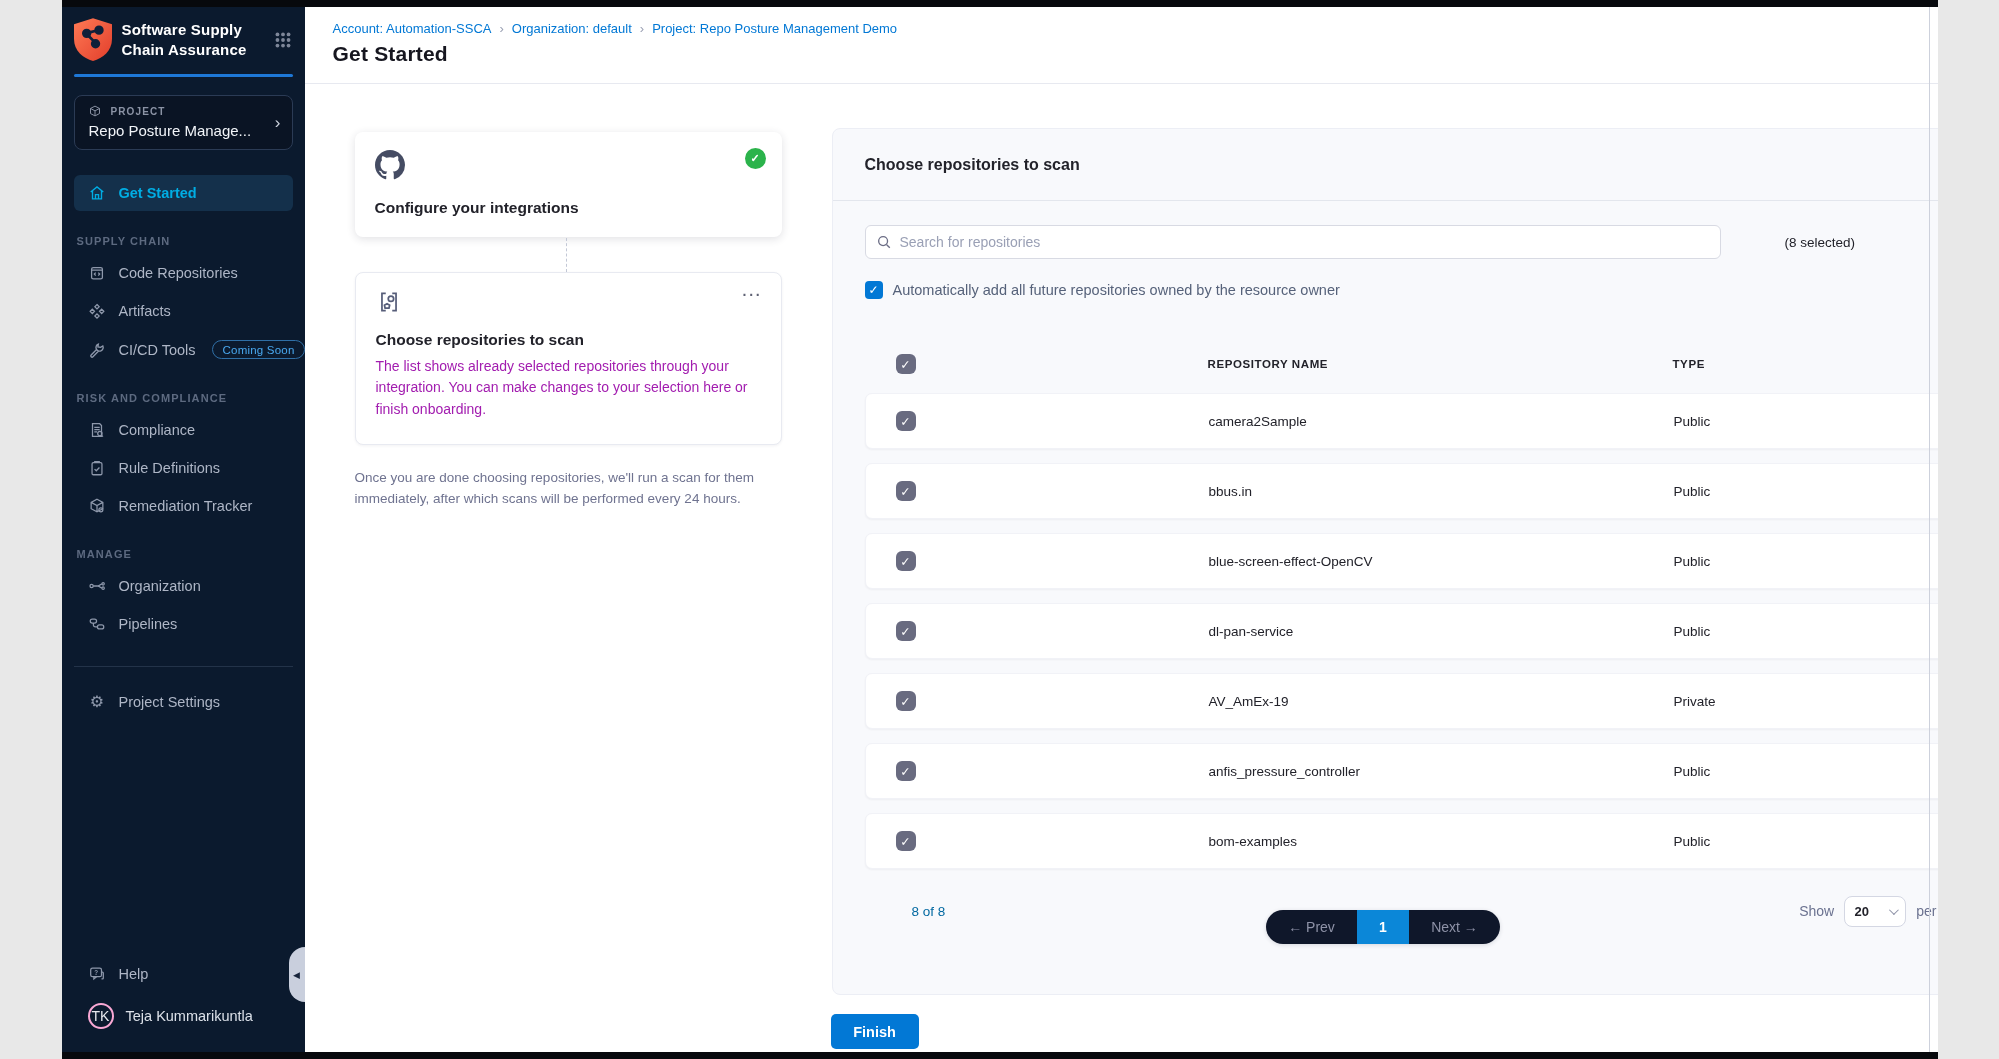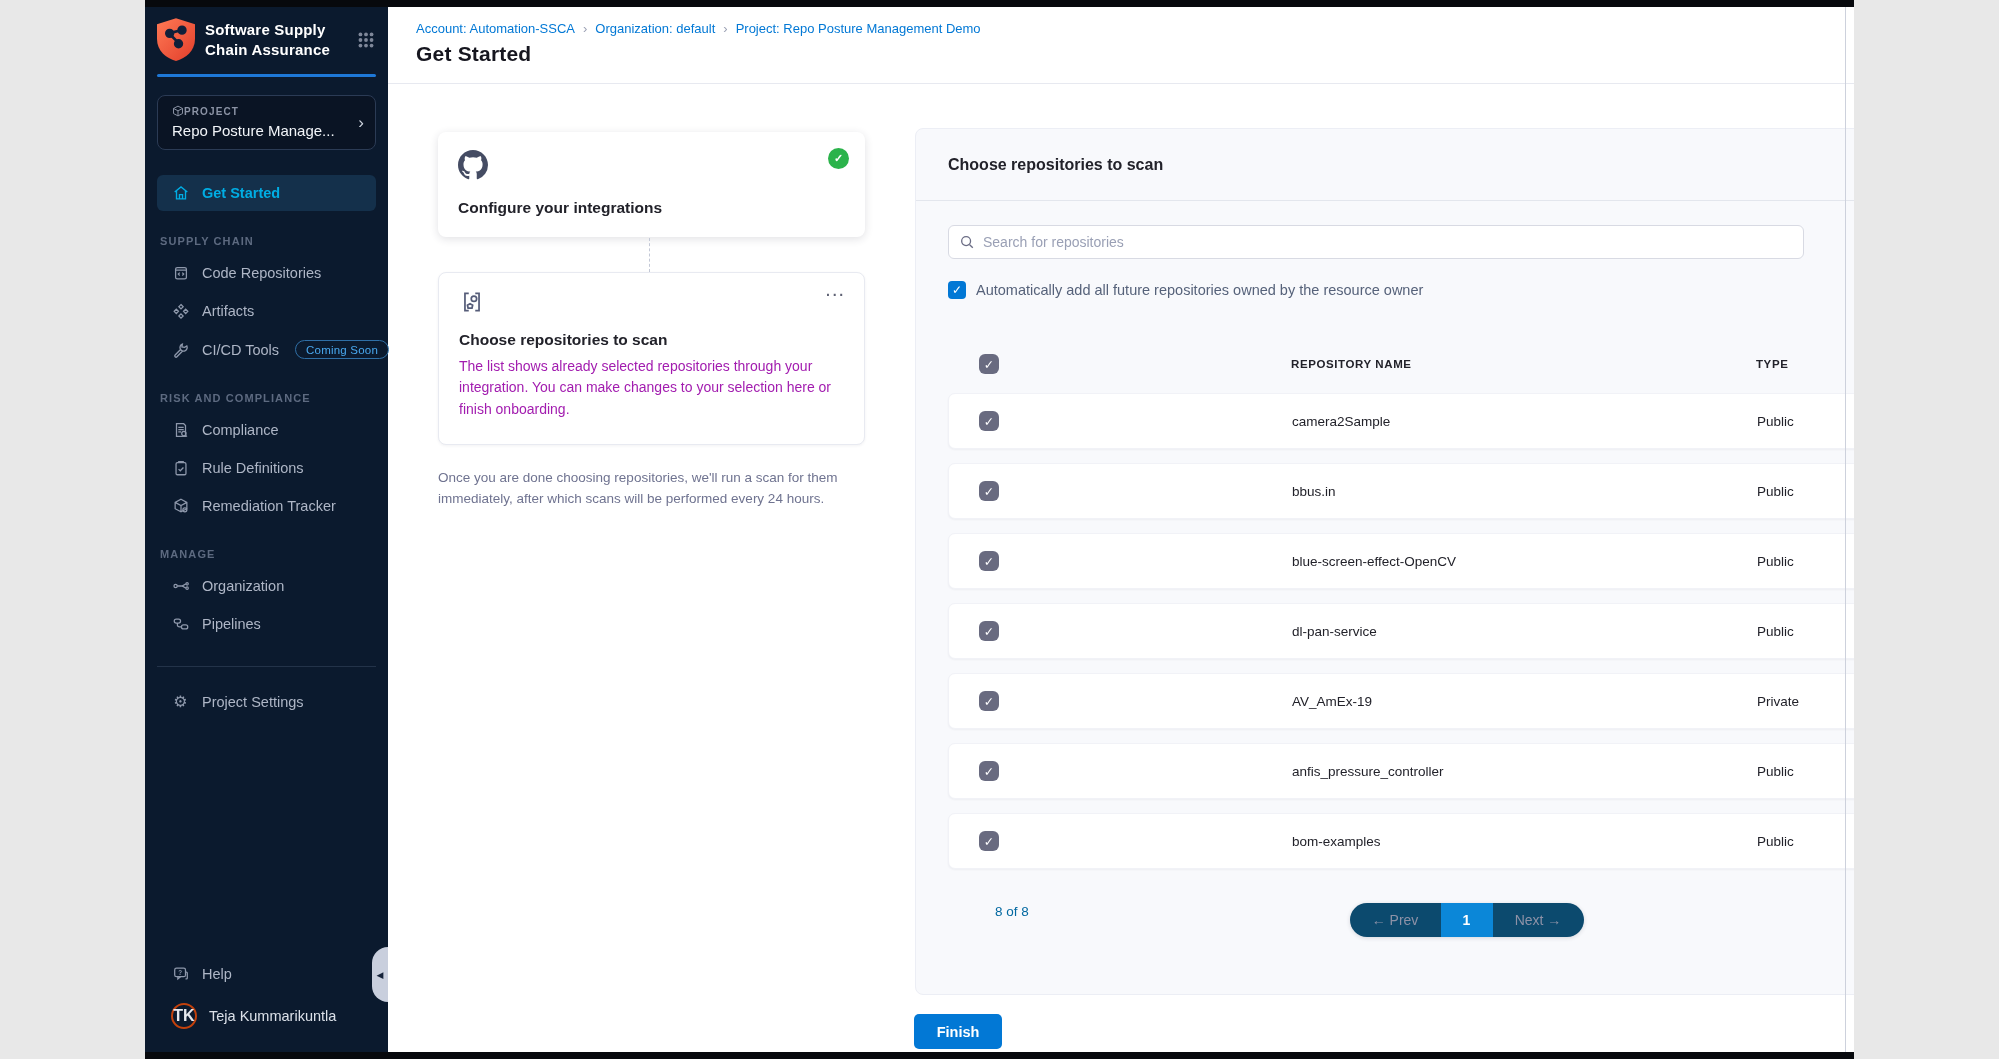--- a/index.html
+++ b/index.html
@@ -1,18 +1,18 @@
 <!DOCTYPE html>
 <html><head>
 <meta charset="utf-8">
 <style>
   * { box-sizing: border-box; margin: 0; padding: 0; }
   html,body { background:#e8e8e8; }
   .root {
-    position: relative; width: 1709px; height: 1059px;
+    position: relative; width: 1876px; height: 1059px;
     font-family: "Liberation Sans", sans-serif; background:#fff; overflow:hidden;
     margin: 0 auto;
   }
   .win-bar { position:absolute; left:0; right:0; height:7px; background:#07090d; z-index:50; }
   .win-bar.top { top:0; } .win-bar.bottom { bottom:0; }
   .right-edge { position:absolute; top:7px; bottom:7px; right:8px; width:1px; background:#cdd1dc; z-index:40; }
 
   
   .sidebar {
     position:absolute; left:0; top:7px; bottom:7px; width:243px;
@@ -21,41 +21,41 @@
   .side-top { padding:11px 12px 0 12px; }
   .logo-row { display:flex; align-items:center; gap:10px; }
   .logo-title { color:#fff; font-size:15px; font-weight:700; line-height:1.3; letter-spacing:.2px; flex:1; }
   .grid-icon { margin-left:auto; cursor:pointer; display:flex; }
   .blue-rule { height:3px; background:#1e78d7; margin-top:13px; border-radius:2px; }
 
   .project-box {
     margin:18px 12px 0; background:#0a1424; border:1px solid #2b3b55; border-radius:8px;
     padding:9px 30px 10px 14px; position:relative; cursor:pointer;
   }
-  .project-label { display:flex; align-items:center; gap:0; color:#8b93a5; font-size:10px; font-weight:700; letter-spacing:1.1px; }
+  .project-label { display:flex; align-items:center; gap:10px; color:#8b93a5; font-size:10px; font-weight:700; letter-spacing:1.1px; }
   .project-name { color:#f2f5f9; font-size:15px; margin-top:5px; white-space:nowrap; overflow:hidden; }
   .project-chevron { position:absolute; right:11px; top:50%; transform:translateY(-50%); color:#cdd3de; font-size:17px; }
 
   .nav-item {
     display:flex; align-items:center; gap:12px; margin:2px 12px 0; padding:9px 10px 9px 14px;
     color:#aeb6c6; font-size:14.5px; border-radius:6px; cursor:pointer; white-space:nowrap;
   }
   .nav-item .nicon { width:19px; display:flex; justify-content:center; color:#8e98ab; flex:none; }
   .nav-item.active { background:#14304b; color:#00ade4; font-weight:700; margin-top:25px; }
   .nav-item.active .nicon { color:#00ade4; }
   .section-label { margin:24px 12px 6px 15px; color:#5d6a80; font-size:11px; font-weight:700; letter-spacing:1.1px; }
   .badge {
     margin-left:4px; border:1px solid #2f6fa6; color:#49a8ef; border-radius:999px;
     padding:2.5px 10px; font-size:11.5px; font-weight:400; letter-spacing:.2px;
   }
   .side-divider { height:1px; background:#233349; margin:24px 12px 0; }
   .side-spacer { flex:1; }
   .avatar {
-    width:26px; height:26px; border-radius:50%; border:2px solid #c2410c; color:#e6e9ee;
-    font-size:16px; font-weight:700; display:flex; align-items:center; justify-content:center; flex:none;
+    width:26px; height:26px; border-radius:50%; border:2px solid #f9a8d4; color:#e6e9ee;
+    font-size:14px; font-weight:400; display:flex; align-items:center; justify-content:center; flex:none;
   }
   .user-item { margin-bottom:14px; color:#dbe0e8; }
   .collapse-handle {
     position:absolute; left:227px; top:947px; width:16px; height:55px; z-index:20;
     background:#c9cfdd; border-radius:28px 0 0 28px; display:flex; align-items:center; justify-content:center;
     cursor:pointer; color:#16233a; font-size:9px;
   }
 
   
   .content { position:absolute; left:243px; top:7px; right:0; bottom:7px; background:#fff; }
@@ -117,22 +117,22 @@
     position:relative; height:56px; margin-bottom:14px; background:#fff;
     border:1px solid #f1f2f7; border-radius:7px; box-shadow:0 1px 2px rgba(40,41,61,.05);
   }
   .trow .cb { position:absolute; left:30px; top:50%; transform:translateY(-50%); }
   .cell { position:absolute; top:50%; transform:translateY(-50%); font-size:13.5px; color:#22222a; }
   .cell.name { left:343px; } .cell.type { left:808px; }
 
   .pagination-row { position:relative; height:36px; margin-top:24px; }
   .page-count { position:absolute; left:31px; top:50%; transform:translateY(-50%); font-size:13.5px; color:#0369a1;margin-left:16px; }
   .pager {
-    position:absolute; left:0; right:70px; margin:9px auto; width:234px; height:34px; top:1px;
-    background:#0c4a6e; border-radius:17px; box-shadow:0 1px 4px rgba(40,41,61,.16);
+    position:absolute; left:0; right:70px; margin:16px auto; width:234px; height:34px; top:1px;
+    background:#0f172a; border-radius:17px; box-shadow:0 1px 4px rgba(40,41,61,.16);
     display:flex; align-items:center; overflow:hidden;
   }
   .pager .pg-btn { flex:1; text-align:center; color:#8e92a7; font-size:14px; cursor:pointer; white-space:nowrap; }
   .pager .pg-active { width:52px; height:100%; background:#0b87d8; color:#fff; font-size:14px; font-weight:700; display:flex; align-items:center; justify-content:center; cursor:pointer; flex:none; }
   .page-size { position:absolute; right:0; top:0; height:36px; display:flex; align-items:center; gap:10px; }
   .ps-label { font-size:14px; color:#6b7290; }
   .ps-select {
     width:62px; height:31px; background:#fff; border:1px solid #d4d7e3; border-radius:8px;
     display:flex; align-items:center; justify-content:center; gap:20px; cursor:pointer;
   }

